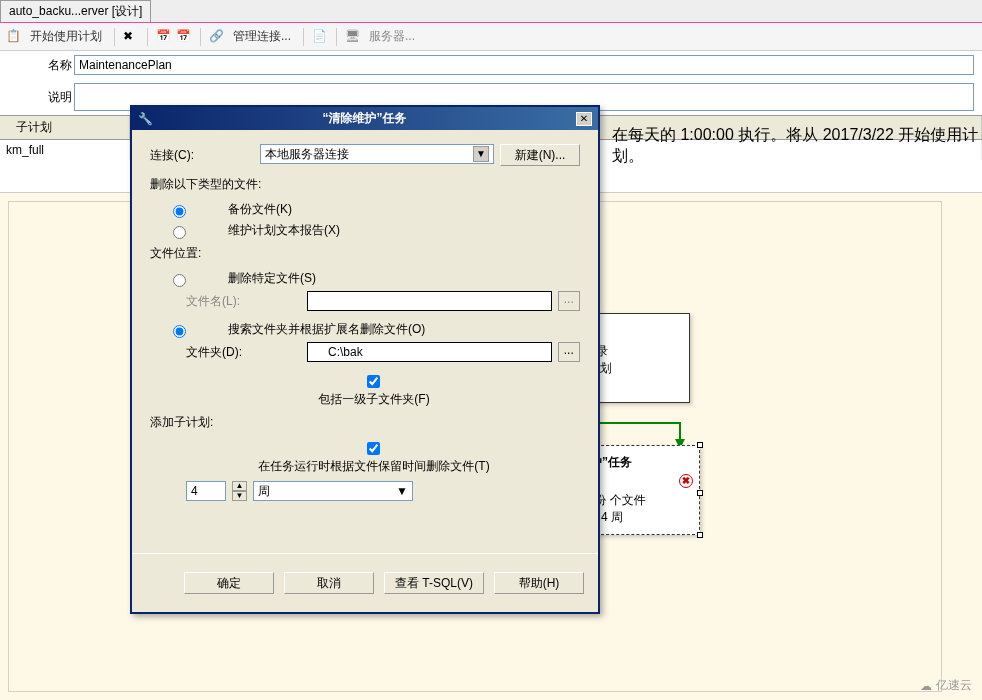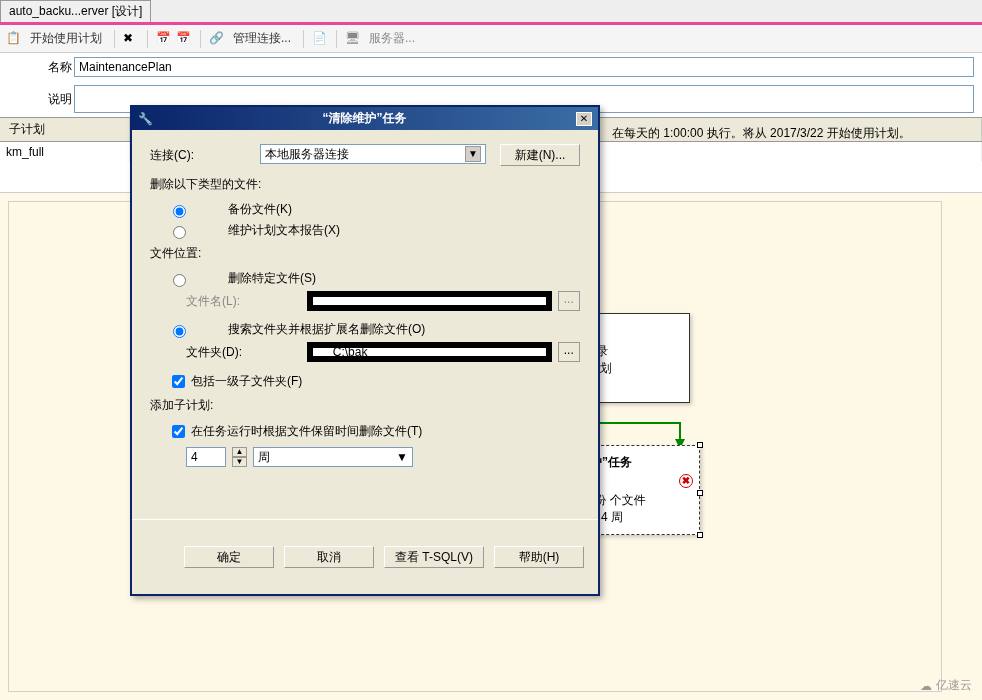--- a/index.html
+++ b/index.html
@@ -1,72 +1,72 @@
 <!DOCTYPE html>
 <html><head>
 <meta charset="utf-8">
 <style>
 * { box-sizing: border-box; font-family: Tahoma, "Microsoft YaHei", sans-serif; font-size: 12px; }
 body { margin: 0; padding: 0; width: 982px; height: 700px; background: #fff; position: relative; overflow: hidden; }
-.tabs-row { display: flex; border-bottom: 3px solid #ec4899; background: #eee; }
+.tabs-row { display: flex; border-bottom: 1px solid #ec4899; background: #eee; }
 .doc-tab { padding: 2px 8px; border: 1px solid #999; border-bottom: none; background: #f0f0f0; margin-right: 1px; }
 .doc-tab.active { background: #fff; font-weight: bold; }
 .toolbar { display: flex; align-items: center; padding: 3px 6px; border-bottom: 1px solid #ccc; background: #f5f5f5; gap: 4px; }
 .tb-icon { width: 16px; height: 16px; display: inline-block; vertical-align: middle; }
 .tb-link { color: #333; padding: 2px 4px; }
 .sep { width:1px; height:18px; background:#ccc; margin:0 4px; }
 .form-row { display: flex; align-items: center; padding: 4px 8px; }
 .form-row label { width: 26px; margin-left: 40px; }
 .form-row .field { flex: 1; border: 1px solid #7b9ebd; background: #fff; height: 20px; padding: 2px 4px; }
 .grid-area { border-top: 1px solid #999; }
 .grid-header { display: flex; background: #ece9d8; border-bottom: 1px solid #999; }
-.grid-header .col { padding: 3px 9px; border-right: 1px solid #ccc; }
+.grid-header .col { padding: 3px 16px; border-right: 1px solid #ccc; }
 .grid-body { display: flex; background: #fff; }
 .grid-body .col { padding: 3px 6px; border-right: 1px solid #eee; }
 .col.subplan { width: 130px; }
 .col.plan { flex: 1; }
 .canvas { position: absolute; top: 192px; left: 0; right: 0; bottom: 0; background: #fef9e7; border-top: 1px solid #ccc; }
 .canvas-inner { position:absolute; top:8px; left:8px; right:40px; bottom:8px; border:1px solid #d4d0c8; }
 
 .dialog { position: absolute; top: 105px; left: 130px; width: 470px; background: #ece9d8; border: 2px solid #0a246a; box-shadow: 3px 3px 6px rgba(0,0,0,0.3); }
 .titlebar { background: linear-gradient(to right,#0a246a,#3b6ea5); color: #fff; padding: 3px 6px; display: flex; align-items: center; justify-content: space-between; }
 .titlebar .ttl { font-weight: bold; }
 .titlebar .xbtn { width: 16px; height: 14px; background: #d4d0c8; color:#000; border:1px solid #fff; text-align:center; line-height:12px; font-size:10px; cursor:pointer; }
 .dbody { padding: 14px 18px 12px 18px; }
 .drow { display: flex; align-items: center; margin-bottom: 10px; }
 .drow .lbl { width: 110px; }
-.drow .ctl { flex: 1; display: flex; gap: 14px; }
+.drow .ctl { flex: 1; display: flex; gap: 6px; }
 .combo { border: 1px solid #7b9ebd; background: #fff; height: 20px; padding: 2px 4px; flex:1; display:flex; justify-content:space-between; align-items:center; }
 .combo .arrow { width:16px; height:16px; background:#d4d0c8; border:1px solid #999; text-align:center; line-height:14px; font-size:10px; }
 .btn { min-width: 80px; height: 22px; background: #ece9d8; border: 1px solid #999; border-top-color:#fff; border-left-color:#fff; text-align: center; padding: 2px 10px; cursor:pointer; }
 .section-label { margin: 6px 0 8px 0; }
 .radio-row { display:flex; align-items:center; margin: 4px 0 4px 18px; gap: 36px; }
 .radio-row input { margin-right:6px; }
 .indent { margin-left: 36px; }
-.txt { border:6px solid #000000; background:#fff; height:20px; padding:2px 20px; }
+.txt { border:1px solid #000000; background:#fff; height:20px; padding:2px 20px; }
 .small-txt { width: 260px; }
 .browse { width: 24px; height: 20px; border:1px solid #999; background:#ece9d8; text-align:center; cursor:pointer; }
-.check-row { display:flex; align-items:center; margin: 6px 0 6px 18px; }
+.check-row { display:flex; align-items:center; margin: 6px 0 6px 18px; flex-direction: column; }
 .check-row input { margin-right:6px; }
 .spin { display:flex; align-items:center; gap:6px; }
 .spin .num { width:40px; border:1px solid #7b9ebd; background:#fff; height:20px; padding:2px 4px; }
 .spin .ud { width:15px; display:flex; flex-direction:column; }
 .spin .ud div { height:10px; border:1px solid #999; background:#ece9d8; font-size:8px; text-align:center; line-height:8px; cursor:pointer; }
 .unit { width: 160px; border:1px solid #7b9ebd; background:#fff; height:20px; padding:2px 4px; display:flex; justify-content:space-between; align-items:center; }
-.dfooter { display:flex; justify-content:flex-end; gap:10px; padding:26px 14px; border-top:1px solid #fff; }
+.dfooter { display:flex; justify-content:flex-end; gap:10px; padding:18px 14px; border-top:1px solid #fff; }
 .dfooter .btn { min-width: 90px; }
 
 .task-box { position:absolute; background:#fff; border:1px solid #333; padding:8px; width:220px; box-shadow: 2px 2px 4px rgba(0,0,0,0.2); }
 .task-box.selected { border:1px dashed #333; }
 .task-title { font-weight:bold; margin-bottom:4px; }
 .task-box .ticon { position:absolute; left:6px; top:24px; font-size:22px; }
 .task-box .tx { margin-left:30px; }
 .task-box .err { position:absolute; right:6px; top:28px; color:#c00; font-weight:bold; border:1px solid #c00; border-radius:8px; width:14px; height:14px; text-align:center; line-height:12px; font-size:10px; }
 .handle { width:6px; height:6px; background:#fff; border:1px solid #000; position:absolute; }
-.schedule-text { position:absolute; top: 125px; left: 612px; font-size:12px; }
+.schedule-text { position:absolute; top: 125px; left: 612px; font-size:16px; }
 .watermark { position:absolute; bottom:6px; right:10px; color:#999; font-size:14px; display:flex; align-items:center; gap:4px; }
 .disabled { color: #888; }
 </style>
 </head>
 <body>
 
 <div class="tabs-row">
   <div class="doc-tab">auto_backu...erver [设计]</div>
 </div>
 

